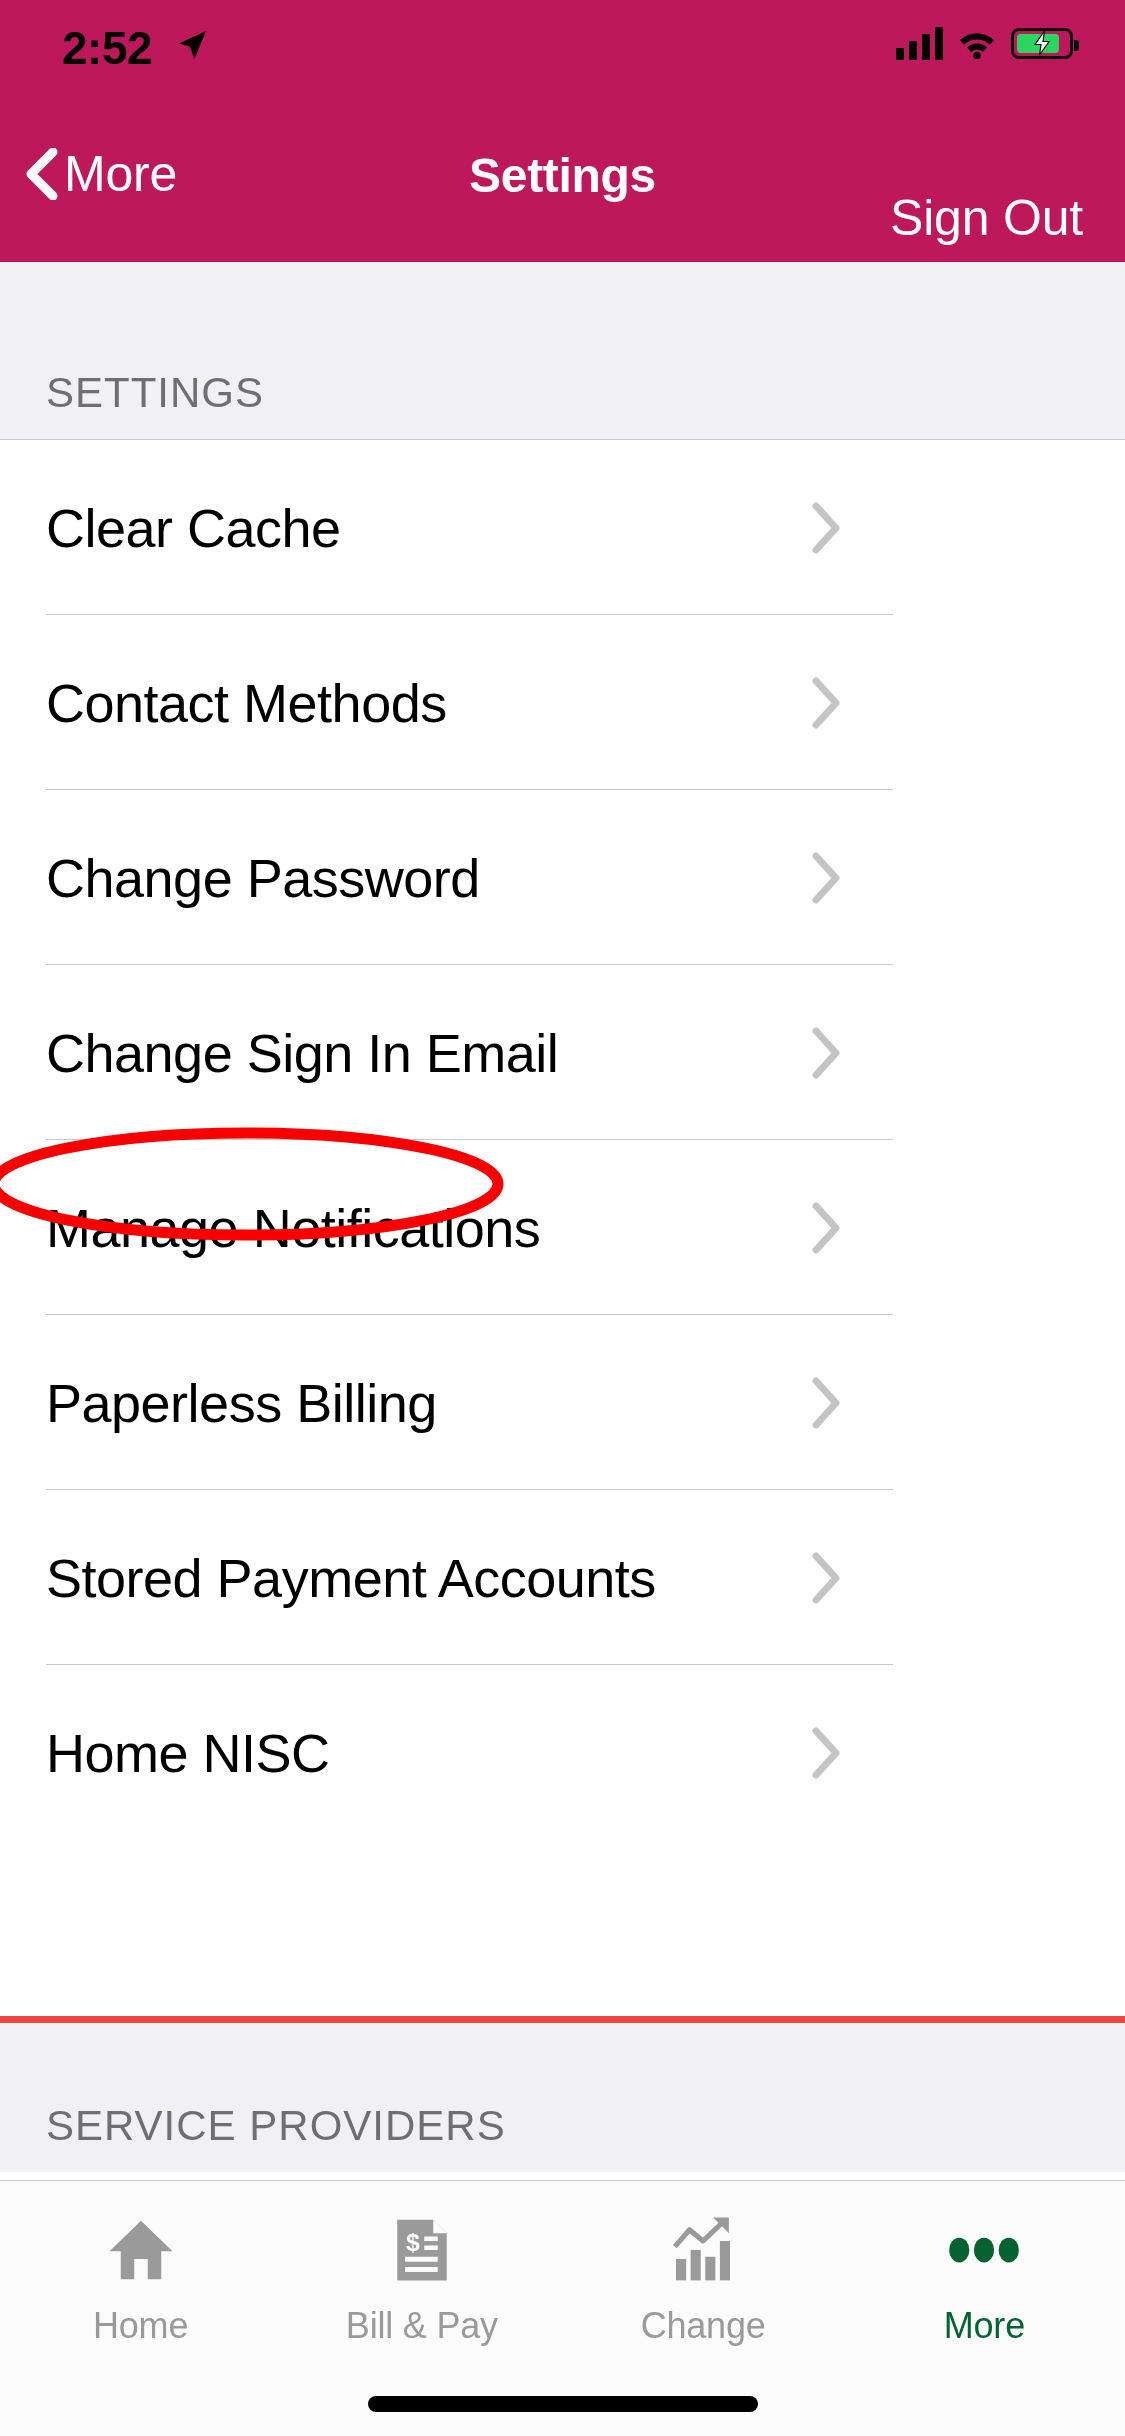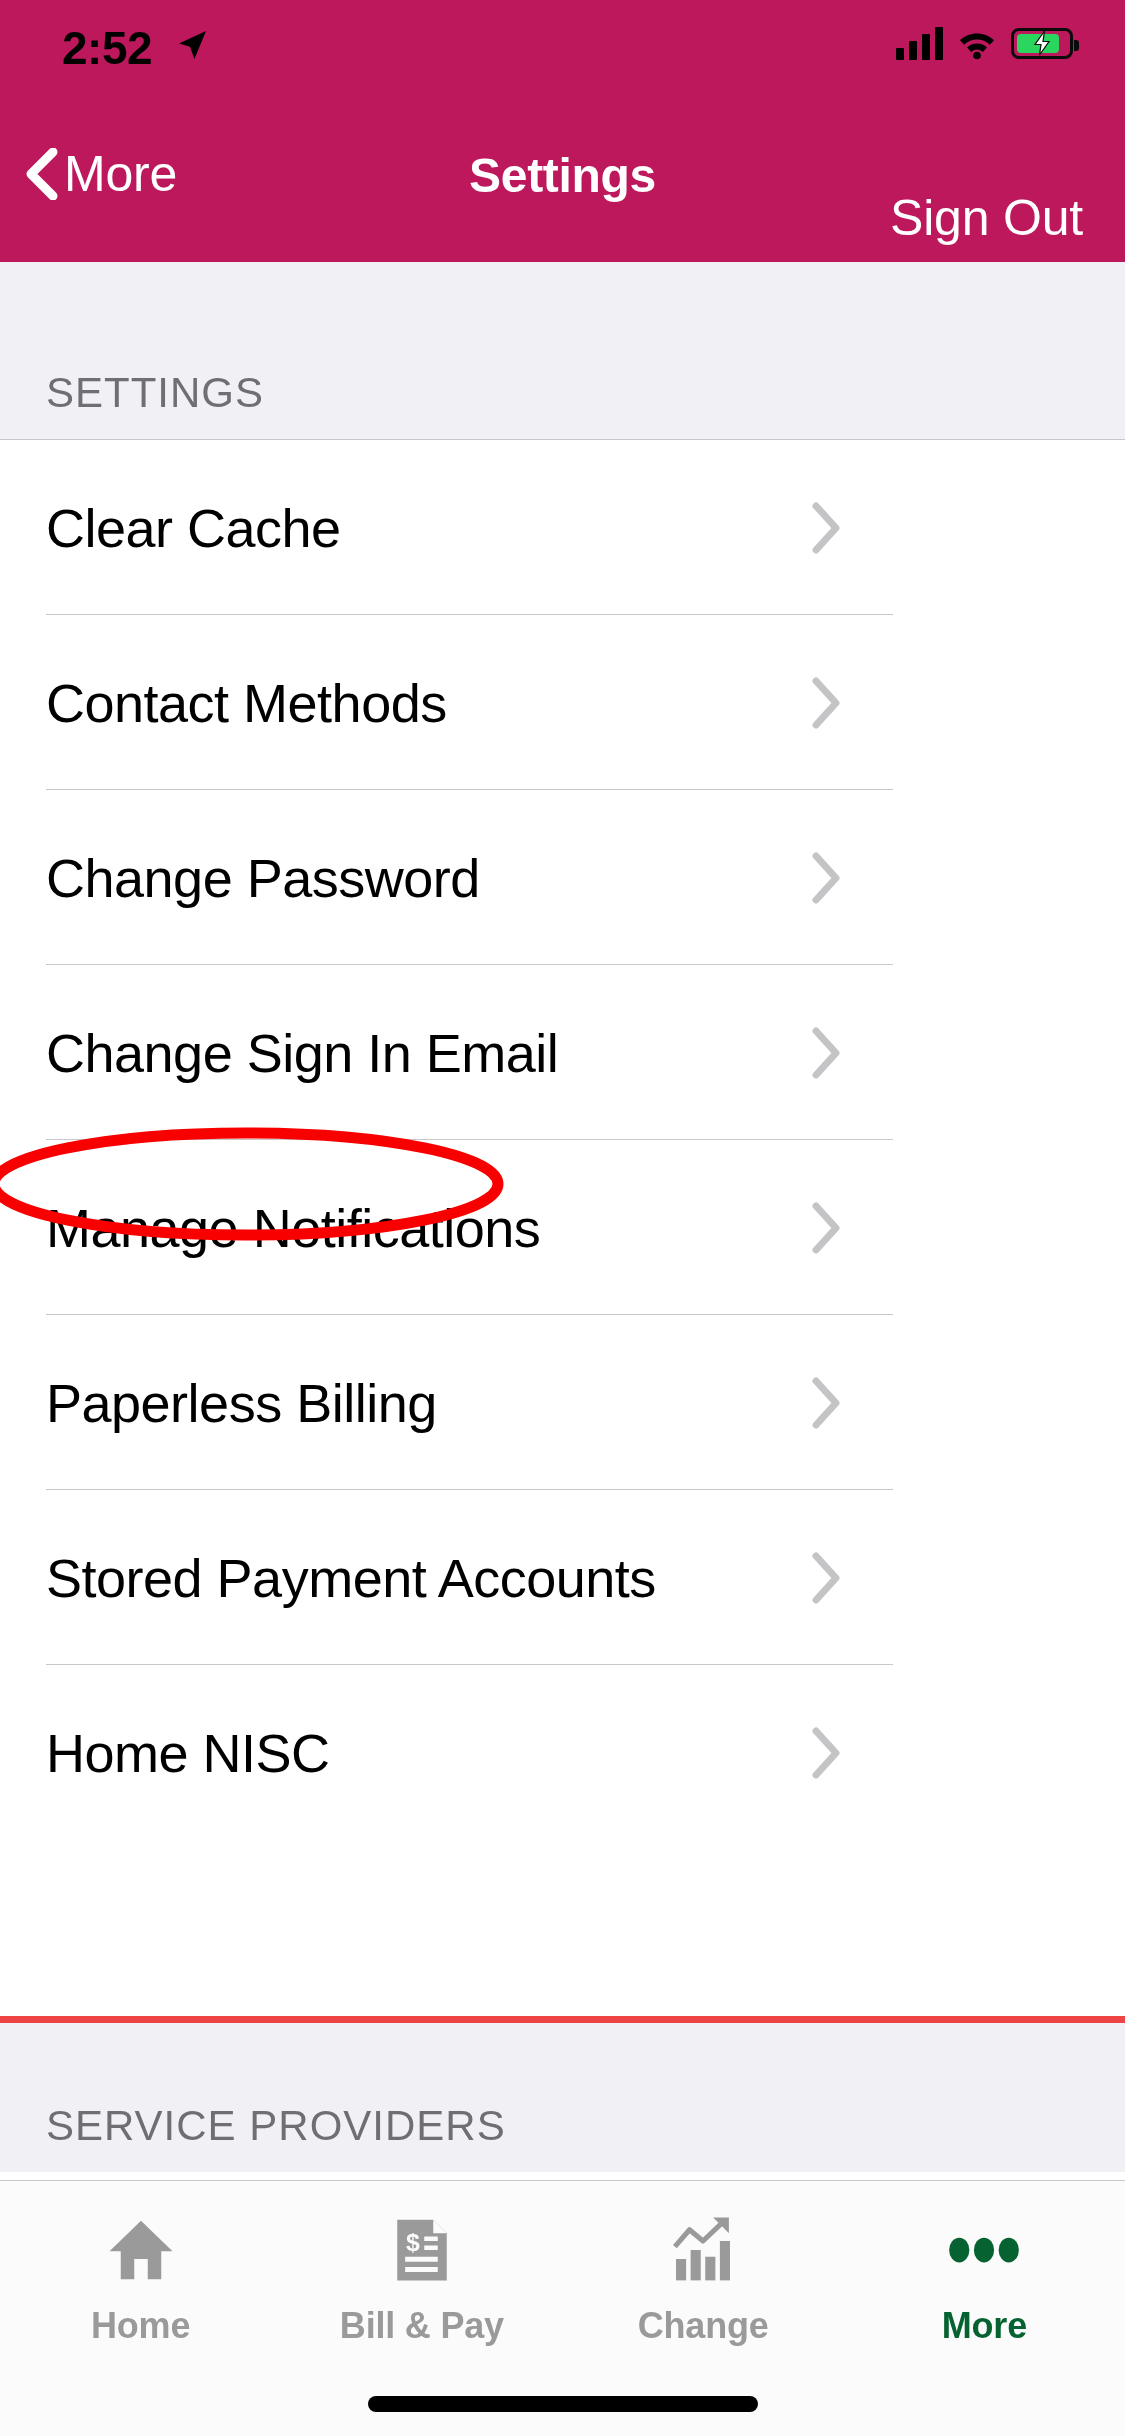--- a/index.html
+++ b/index.html
@@ -138,21 +138,21 @@
   .tab {
     flex:1; height:190px; padding-top:26px;
     display:flex; flex-direction:column; align-items:center; justify-content:flex-start;
     cursor:pointer;
   }
   .tab-icon {
     height:86px; display:flex; align-items:center; justify-content:center;
   }
   .tab-label {
     margin-top:12px; font-size:36px; color:#9a9a9a; line-height:42px;
-    letter-spacing:-0.2px; white-space:nowrap;font-weight:bold;
+    letter-spacing:-0.2px; white-space:nowrap;
   }
   .tab.active .tab-label { color:#066331; }
 
   .home-indicator {
     position:absolute; left:50%; transform:translateX(-50%);
     bottom:24px; width:390px; height:16px;
     background:#000000; border-radius:8px; z-index:50;
   }
 </style>
 </head>

